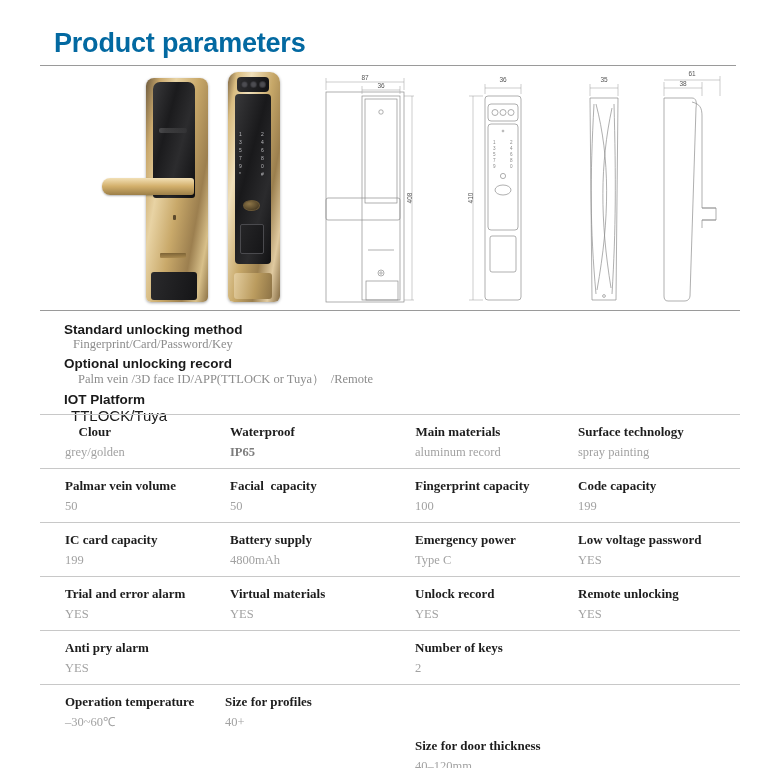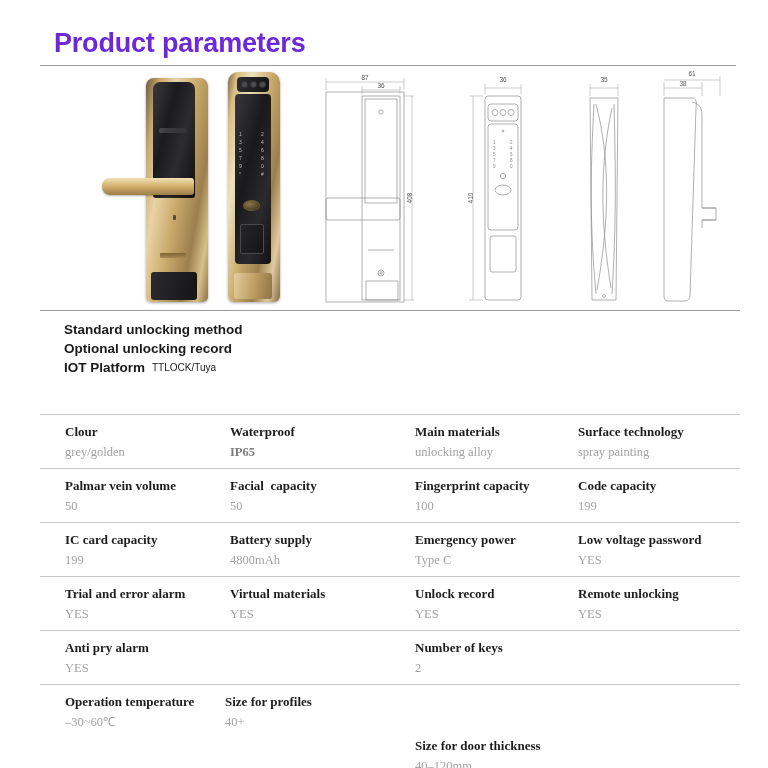--- a/index.html
+++ b/index.html
@@ -11,21 +11,21 @@
     overflow: hidden;
     position: relative;
   }
 
   
   .title-wrap { position: absolute; left: 40px; top: 28px; width: 696px; }
   .page-title {
     font-family: "Liberation Sans", sans-serif;
     font-weight: bold;
     font-size: 27px;
-    color: #6d28d9;
+    color: #0369a1;
     letter-spacing: -0.2px;
     margin: 0 0 6px 14px;
   }
   .rule {
     height: 1px; background: #9a9a9a; width: 100%;
   }
 
   
   .media-band {
     position: absolute; left: 40px; top: 68px;
@@ -140,50 +140,50 @@
   }
   .dim-txt-v { font-family:"Liberation Sans", sans-serif; font-size:6.5px; fill:#555; }
 
   
   .spec-head { position:absolute; left:64px; top:322px; width:676px; }
   .model {
     font-family:"Liberation Sans", sans-serif;
     font-weight:bold; font-size:15px; color:#1a1a1a;
     margin-bottom:5px;
   }
-  .spec-line { display:flex; align-items:center; margin-bottom:4px; }
+  .spec-line { display:flex; align-items:flex-start; margin-bottom:4px;flex-direction:column; }
   .spec-key {
     font-family:"Liberation Sans", sans-serif;
     font-weight:bold; font-size:13.5px; color:#1a1a1a;
     white-space:pre;
   }
   .spec-val {
     font-family:"Liberation Serif", serif;
     font-size:12.5px; color:#8c8c8c;
     margin-left:9px; white-space:pre;
   }
   .spec-line.iot .spec-val {
     font-family:"Liberation Sans", sans-serif;
-    color:#1a1a1a; font-size:10px; font-weight:normal; margin-left:7px;
+    color:#1a1a1a; font-size:15px; font-weight:normal; margin-left:7px;
   }
   .spec-line.optional .spec-val { margin-left:14px; }
 
   
   .spec-table { position:absolute; left:40px; top:414px; width:700px; }
   .trow {
     position:relative; height:54px;
     border-top:1px solid #c8c8c8;
     padding-top:9px;
   }
   .trow:last-child { border-bottom:0; }
   .cell { position:absolute; top:9px; }
   .cell .k {
     font-family:"Liberation Serif", serif;
     font-weight:bold; font-size:13px; color:#1d1d1d;
-    white-space:pre; line-height:1.25;
+    white-space:pre; line-height:1.25;text-align:center;
   }
   .cell .v {
     font-family:"Liberation Serif", serif;
     font-size:12.5px; color:#a2a2a2;
     margin-top:5px; white-space:pre; line-height:1.2;
   }
   .c1 { left:25px; }
   .c2 { left:190px; }
   .c3 { left:375px; }
   .c4 { left:538px; }
@@ -354,24 +354,26 @@
 </div>
 
 <div style="position:absolute;left:40px;top:310px;width:700px;">
   <div class="rule"></div>
 </div>
 
 <div class="spec-head">
 
   <div class="spec-line">
     <span class="spec-key">Standard unlocking method</span>
+    <span class="spec-val">Fingerprint/Card/Password/Key</span>
   </div>
 
   <div class="spec-line optional">
     <span class="spec-key">Optional unlocking record</span>
+    <span class="spec-val">Palm vein /3D face ID/APP(TTLOCK or Tuya）  /Remote</span>
   </div>
 
   <div class="spec-line iot">
     <span class="spec-key">IOT Platform</span>
     <span class="spec-val">TTLOCK/Tuya</span>
   </div>
 </div>
 
 <div class="spec-table">
 
@@ -379,21 +381,21 @@
     <div class="cell c1">
       <div class="k">Clour</div>
       <div class="v">grey/golden</div>
     </div>
     <div class="cell c2 bold-val">
       <div class="k">Waterproof</div>
       <div class="v">IP65</div>
     </div>
     <div class="cell c3">
       <div class="k">Main materials</div>
-      <div class="v">unlocking alloy</div>
+      <div class="v">aluminum record</div>
     </div>
     <div class="cell c4">
       <div class="k">Surface technology</div>
       <div class="v">spray painting</div>
     </div>
   </div>
 
   <div class="trow">
     <div class="cell c1">
       <div class="k">Palmar vein volume</div>

